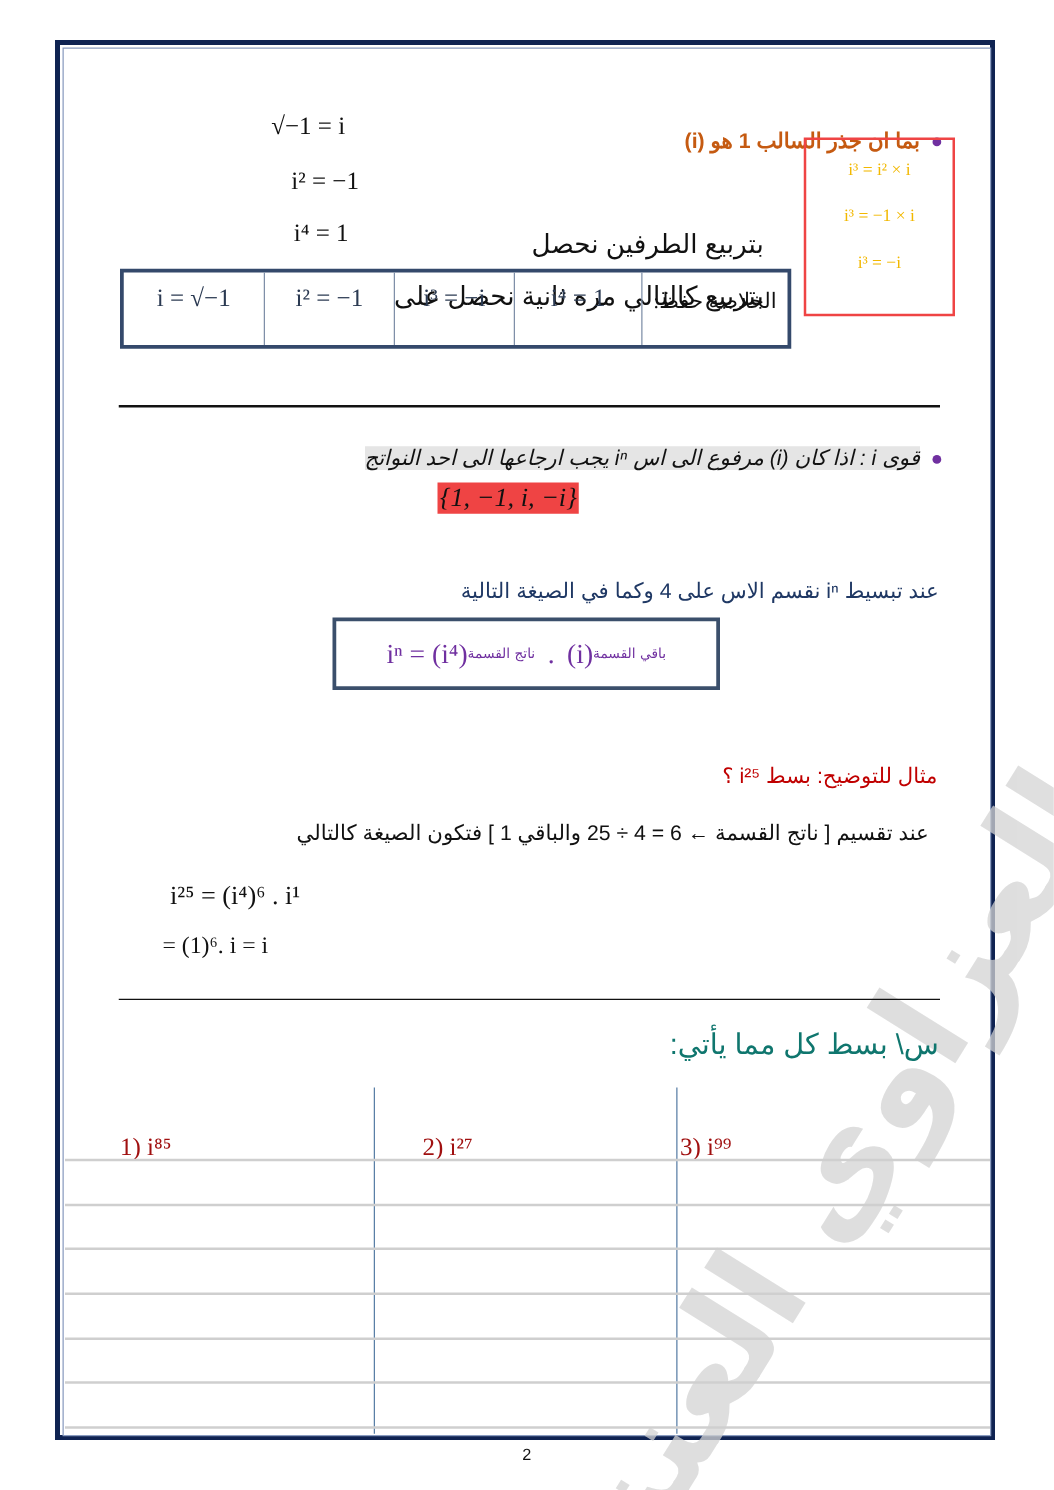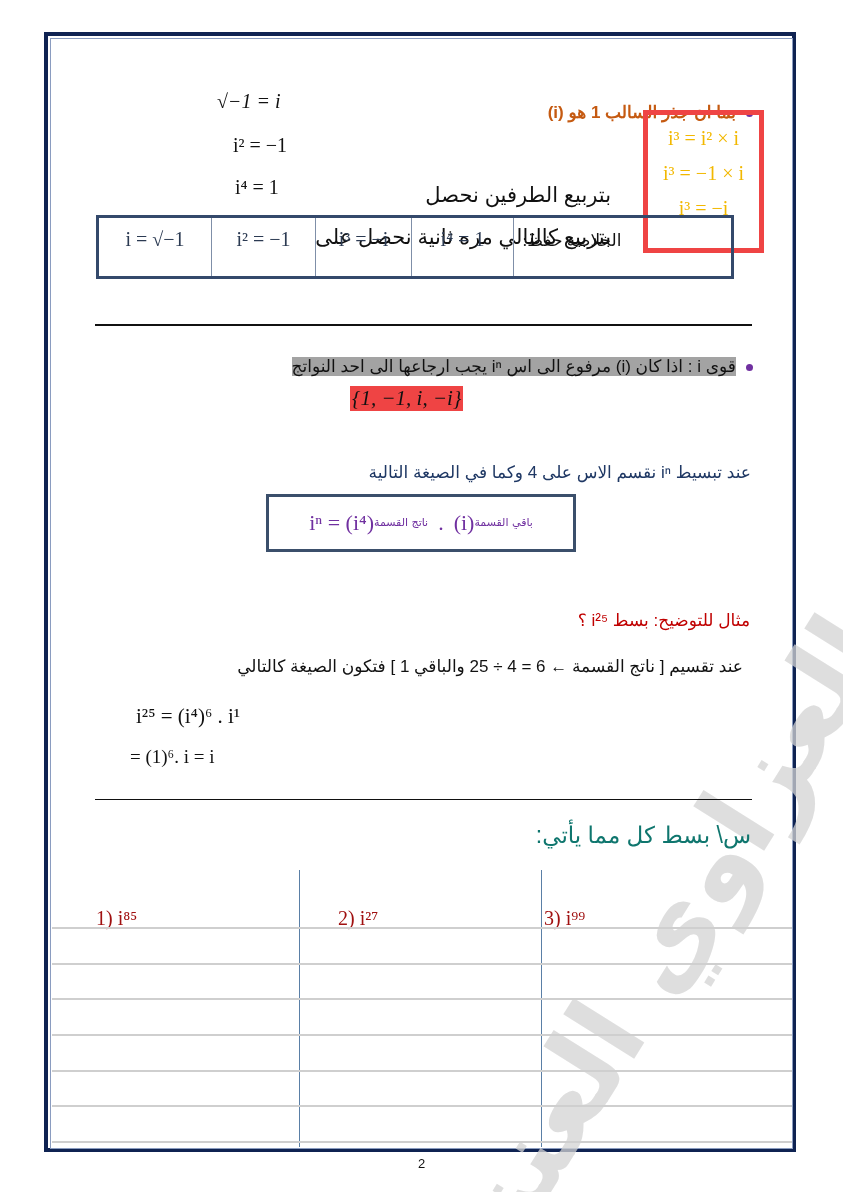--- a/index.html
+++ b/index.html
@@ -19,35 +19,35 @@
   
   .watermark { position: absolute; left: 80px; top: 250px; width: 700px; height: 700px; pointer-events: none; }
   .watermark span { position: absolute; left: -40px; top: 300px; white-space: nowrap;
       font-size: 110px; color: #d4d4d4; opacity: 0.75; transform: rotate(-58deg);
       transform-origin: center; font-family: "DejaVu Sans", sans-serif; font-weight: bold; direction: rtl; }
 
   .title1 { right: 90px; top: 55px; font-size: 17px; font-weight: bold; color: #c55a11; }
   .line-eq { font-size: 20px; }
   .ar { font-size: 21px; }
 
-  .side-box { left: 643px; top: 110px; width: 121px; height: 143px; border: 5px solid #ef4444;
+  .side-box { left: 643px; top: 110px; width: 121px; height: 143px; border: 2px solid #ef4444;
               box-sizing: border-box; display: flex; flex-direction: column; justify-content: space-around;
-              align-items: center; padding: 6px 0 22px 0; color: #f2b800; font-size: 20px; }
+              align-items: center; padding: 6px 0 22px 0; color: #f2b800; font-size: 14px; }
 
-  .summary { left: 96px; top: 215px; width: 638px; height: 64px; border: 3px solid #34496b;
+  .summary { left: 96px; top: 215px; width: 537px; height: 64px; border: 3px solid #34496b;
              box-sizing: border-box; display: flex; flex-direction: row; }
   .summary .cell { border-left: 1px solid #7f8fa8; display: flex; align-items: flex-start; padding-top: 10px;
                    justify-content: center; color: #2b3a52; font-size: 20px; box-sizing: border-box; }
   .summary .cell:first-child { border-left: none; }
   .summary .label { font-size: 17px; color: #111; direction: rtl; padding-top: 12px; }
 
   .hr { position: absolute; left: 95px; width: 657px; height: 2px; background: #111; }
 
   .hl-line { right: 90px; top: 356px; font-size: 17px; direction: rtl; }
-  .hl { background: #a3a3a3; }
+  .hl { background: #e5e5e5; font-style: italic; }
   .set { left: 350px; top: 386px; font-size: 21px; background: #ef4444; font-style: italic; padding: 0 2px; }
 
   .simplify { right: 92px; top: 462px; font-size: 17px; color: #1f3864; direction: rtl; }
   .formula-box { left: 266px; top: 494px; width: 310px; height: 58px; border: 3px solid #3b4f6b;
                  box-sizing: border-box; display: flex; align-items: center; justify-content: center;
                  color: #7030a0; font-size: 22px; }
   .formula-box sup.ar-sup { font-family: "DejaVu Sans", sans-serif; font-size: 11px; }
 
   .example { right: 93px; top: 610px; font-size: 17px; color: #c00000; direction: rtl; }
   .division { right: 100px; top: 656px; font-size: 17px; direction: rtl; }
@@ -66,21 +66,21 @@
 
 <div class="page-border"></div>
 
 <div class="watermark">
   <span>الاستاذ مرتضى العزاوي العنزي</span>
 </div>
 
 <div class="abs title1 rtl">
   <span class="bullet"></span><span>بما ان جذر السالب 1 هو (i)</span>
 </div>
-<div class="abs math line-eq" style="left:217px; top:90px;font-style:italic;">√−1 = i</div>
+<div class="abs math line-eq" style="left:217px; top:90px;">√−1 = i</div>
 <div class="abs ar rtl" style="right:232px; top:136px;">بتربيع الطرفين نحصل</div>
 <div class="abs math line-eq" style="left:233px; top:134px;">i² = −1</div>
 <div class="abs ar rtl" style="right:232px; top:178px;">بتربيع كالتالي مره ثانية نحصل على</div>
 <div class="abs math line-eq" style="left:235px; top:176px;">i⁴ = 1</div>
 
 <div class="abs side-box math">
   <div>i³ = i² × i</div>
   <div>i³ = −1 × i</div>
   <div>i³ = −i</div>
 </div>

